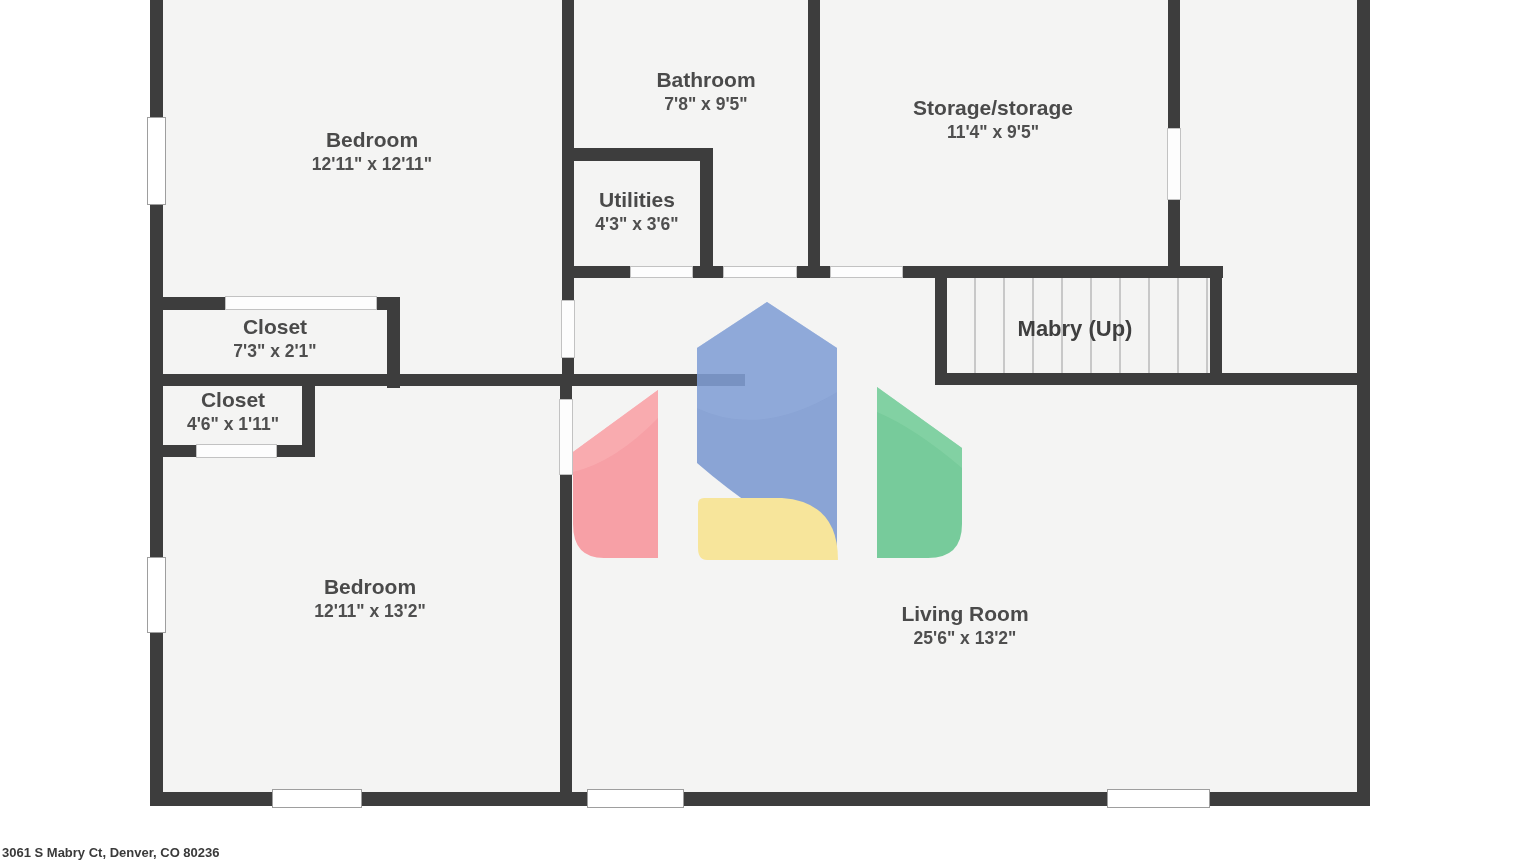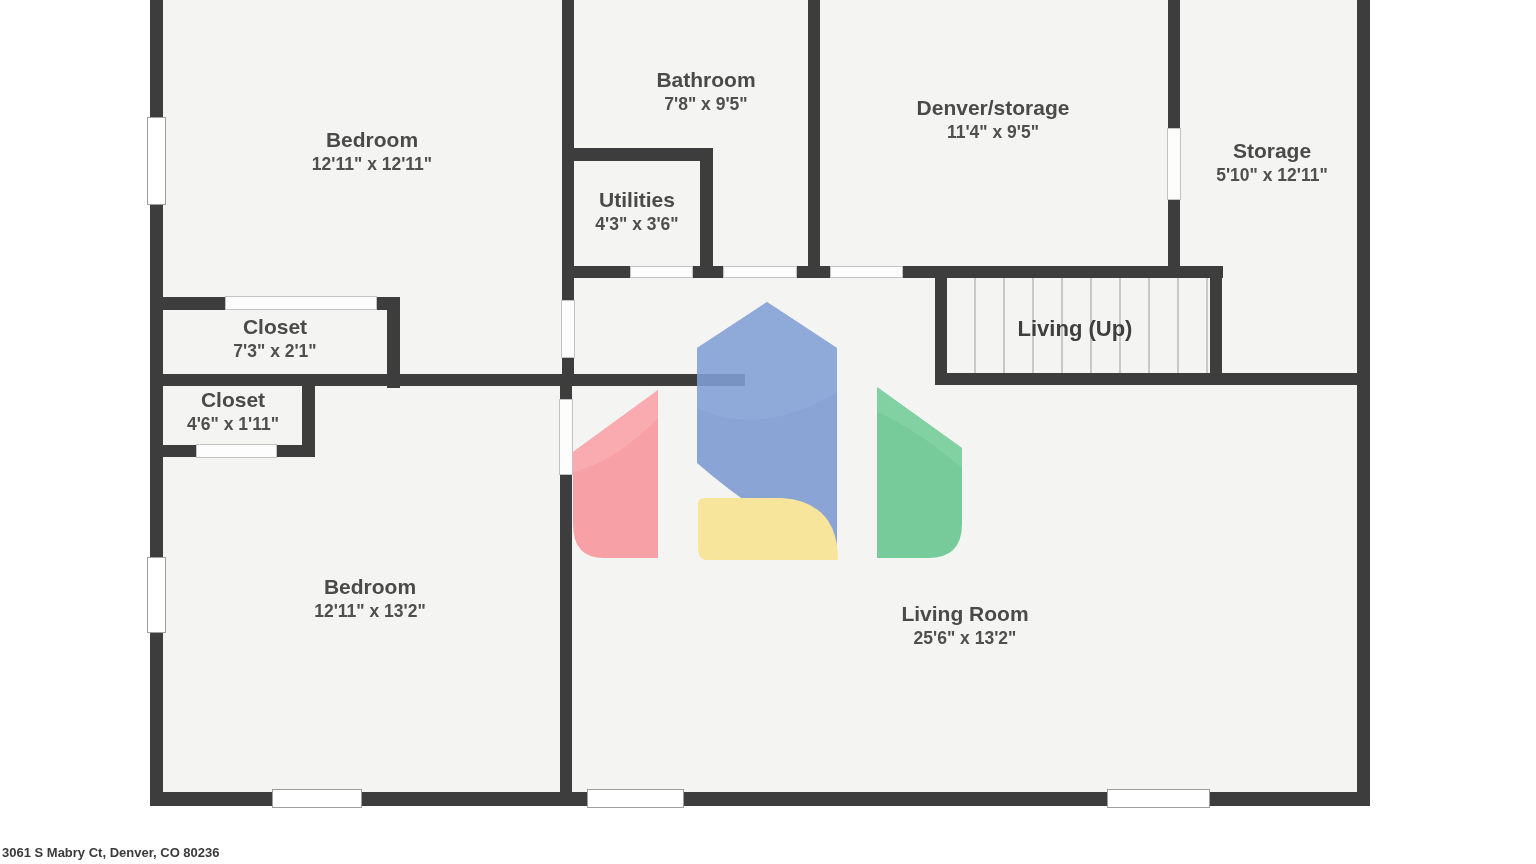--- a/index.html
+++ b/index.html
@@ -89,26 +89,22 @@
 
   <div class="abs room-label" style="left:372px;top:126px;">
     <div class="room-name">Bedroom</div>
     <div class="room-dims">12'11" x 12'11"</div>
   </div>
   <div class="abs room-label" style="left:706px;top:66px;">
     <div class="room-name">Bathroom</div>
     <div class="room-dims">7'8" x 9'5"</div>
   </div>
   <div class="abs room-label" style="left:993px;top:94px;">
-    <div class="room-name">Denver/storage</div>
+    <div class="room-name">Storage/storage</div>
     <div class="room-dims">11'4" x 9'5"</div>
-  </div>
-  <div class="abs room-label" style="left:1272px;top:137px;">
-    <div class="room-name">Storage</div>
-    <div class="room-dims">5'10" x 12'11"</div>
   </div>
   <div class="abs room-label" style="left:637px;top:186px;">
     <div class="room-name">Utilities</div>
     <div class="room-dims">4'3" x 3'6"</div>
   </div>
   <div class="abs room-label" style="left:275px;top:313px;">
     <div class="room-name">Closet</div>
     <div class="room-dims">7'3" x 2'1"</div>
   </div>
   <div class="abs room-label" style="left:233px;top:386px;">
@@ -117,21 +113,21 @@
   </div>
   <div class="abs room-label" style="left:370px;top:573px;">
     <div class="room-name">Bedroom</div>
     <div class="room-dims">12'11" x 13'2"</div>
   </div>
   <div class="abs room-label" style="left:965px;top:560px;margin-top:40px;">
     <div class="room-name">Living Room</div>
     <div class="room-dims">25'6" x 13'2"</div>
   </div>
 
-  <div class="abs stairs-label" style="left:1075px;top:316px;">Living (Up)</div>
+  <div class="abs stairs-label" style="left:1075px;top:316px;">Mabry (Up)</div>
 
   <svg id="logo" class="abs" style="left:570px;top:300px;" width="395" height="262" viewBox="0 0 395 262">
 
     <path d="M127,48 L197,2 L267,48 L267,253 Q195,222 127,163 Z" fill="#7b99d1"></path>
     <path d="M127,48 L197,2 L267,48 L267,92 Q190,138 127,108 Z" fill="#87a4da" opacity="0.55"></path>
 
     <path d="M3,152 L88,90 L88,258 L34,258 Q3,258 3,224 Z" fill="#f8949b"></path>
     <path d="M3,152 L88,90 L88,118 Q45,162 3,172 Z" fill="#fba6ab" opacity="0.7"></path>
 
     <path d="M307,87 L392,148 L392,224 Q392,258 358,258 L307,258 Z" fill="#65c68e"></path>

